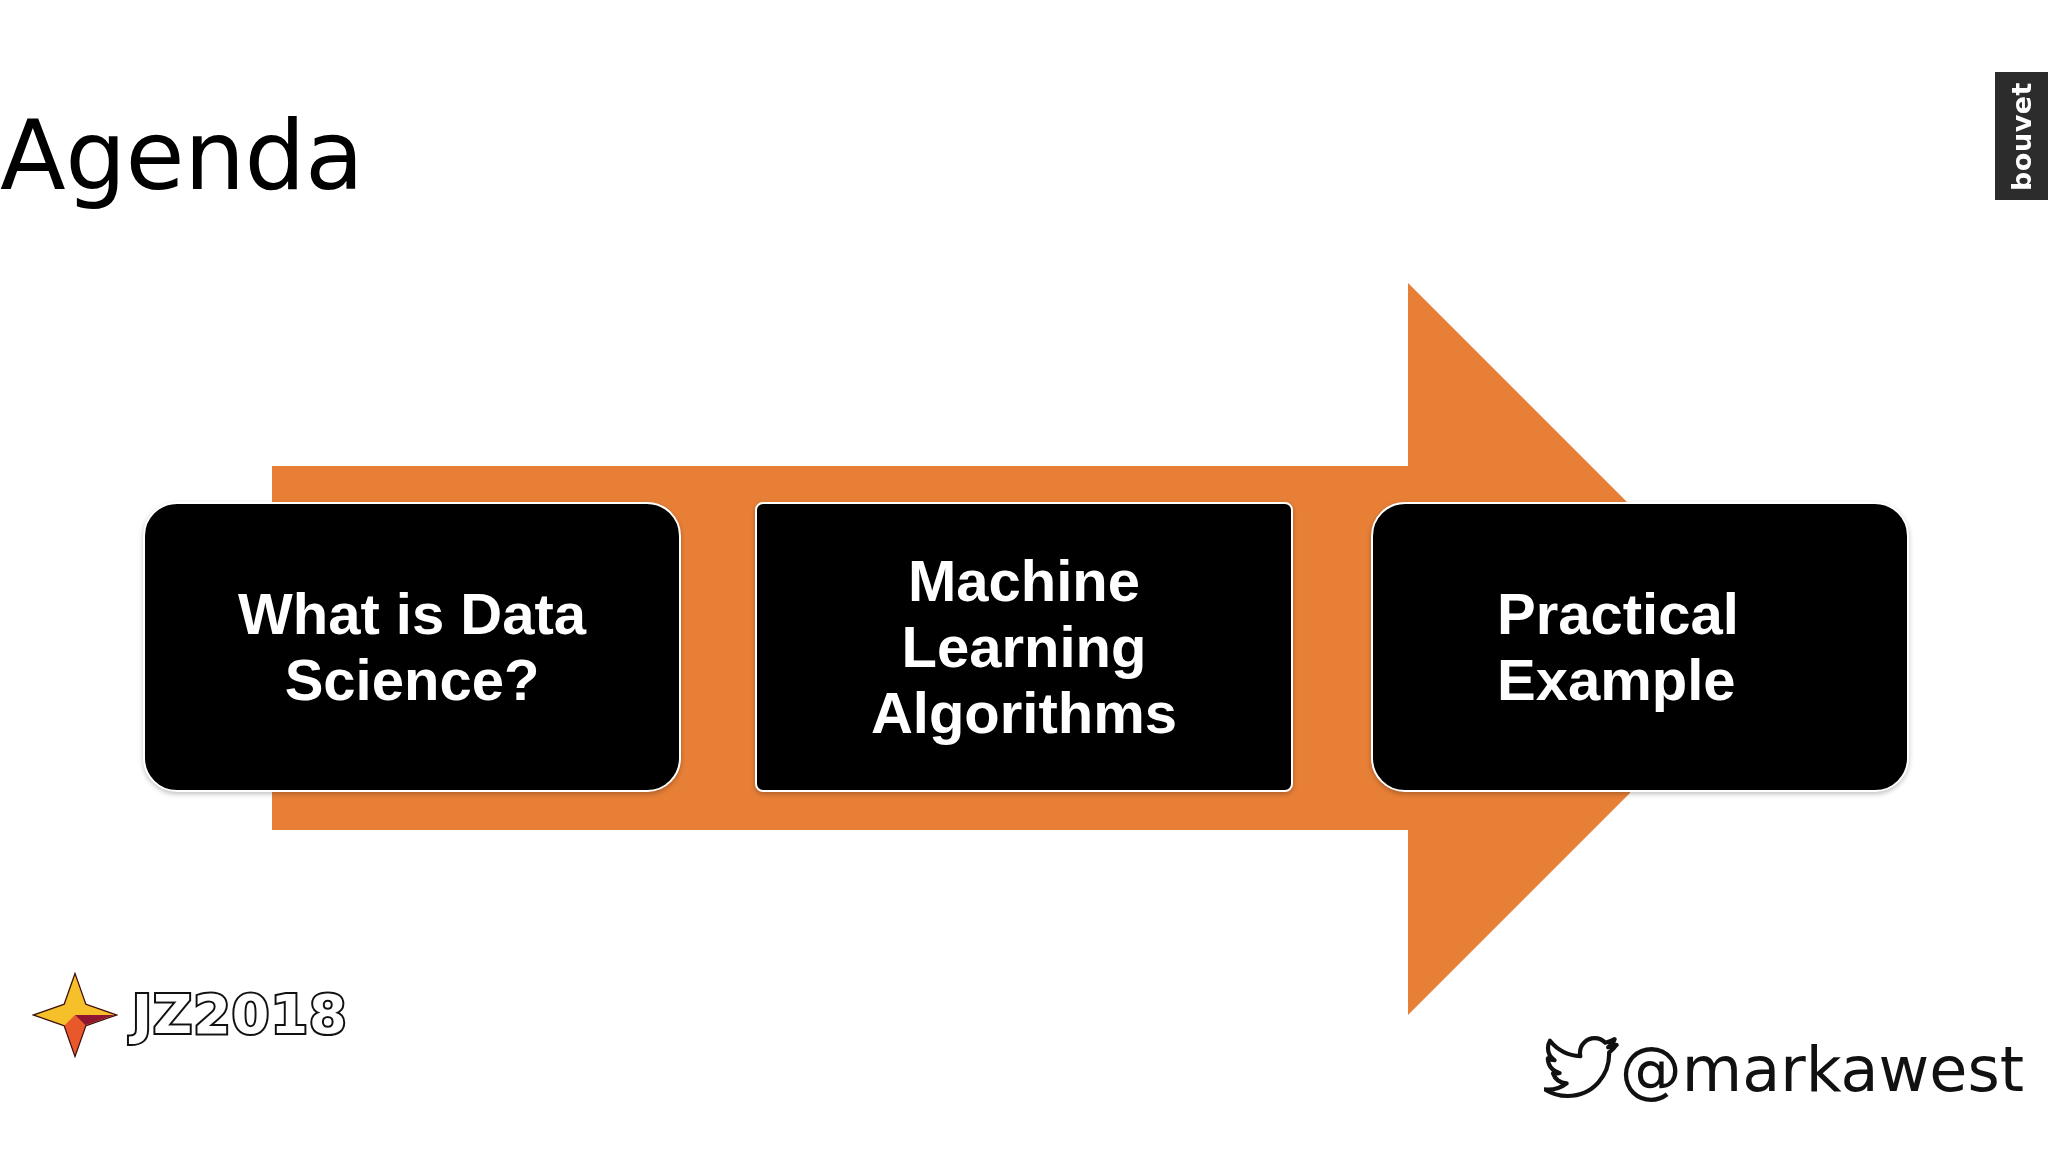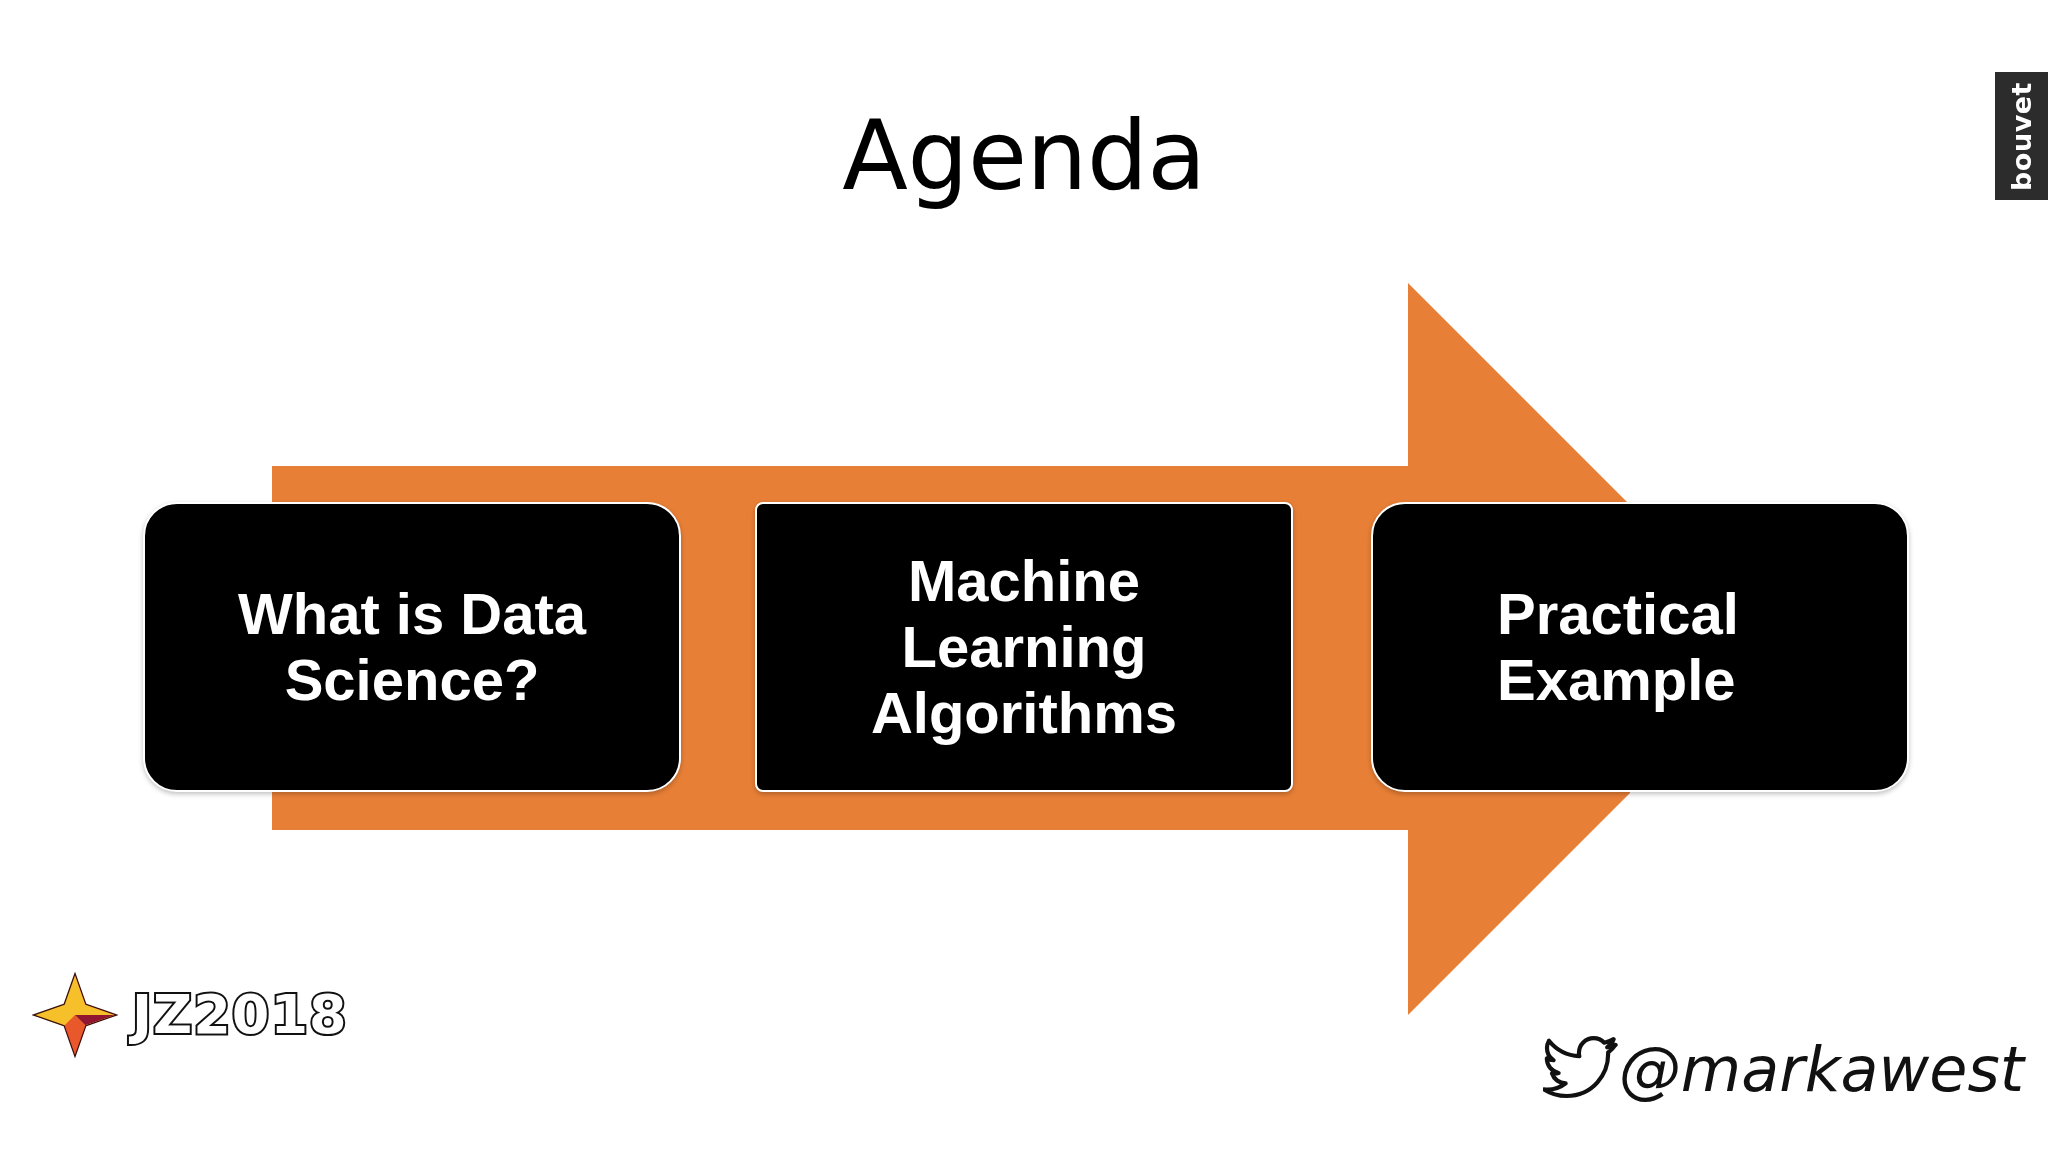--- a/index.html
+++ b/index.html
@@ -17,21 +17,21 @@
     background: #ffffff;
     overflow: hidden;
   }
 
   
   .slide-title {
     position: absolute;
     left: 0;
     top: 106px;
     width: 2048px;
-    text-align: center;
+    text-align: left;
     font-family: "DejaVu Sans", sans-serif;
     font-weight: 400;
     font-size: 96px;
     line-height: 1.05;
     color: #000000;
     letter-spacing: -0.5px;
   }
 
   
   .arrow-layer {
@@ -112,21 +112,20 @@
   }
 
   
   .twitter-block {
     position: absolute;
     right: 24px;
     top: 1036px;
     display: flex;
     align-items: center;
     gap: 0;
-    font-style: italic;
   }
   .twitter-bird { width: 76px; height: 68px; display: block; }
   .twitter-handle {
     font-family: "DejaVu Sans", sans-serif;
     font-weight: 400;
     font-size: 62px;
     color: #111111;
     line-height: 1;
     white-space: nowrap;
   }

